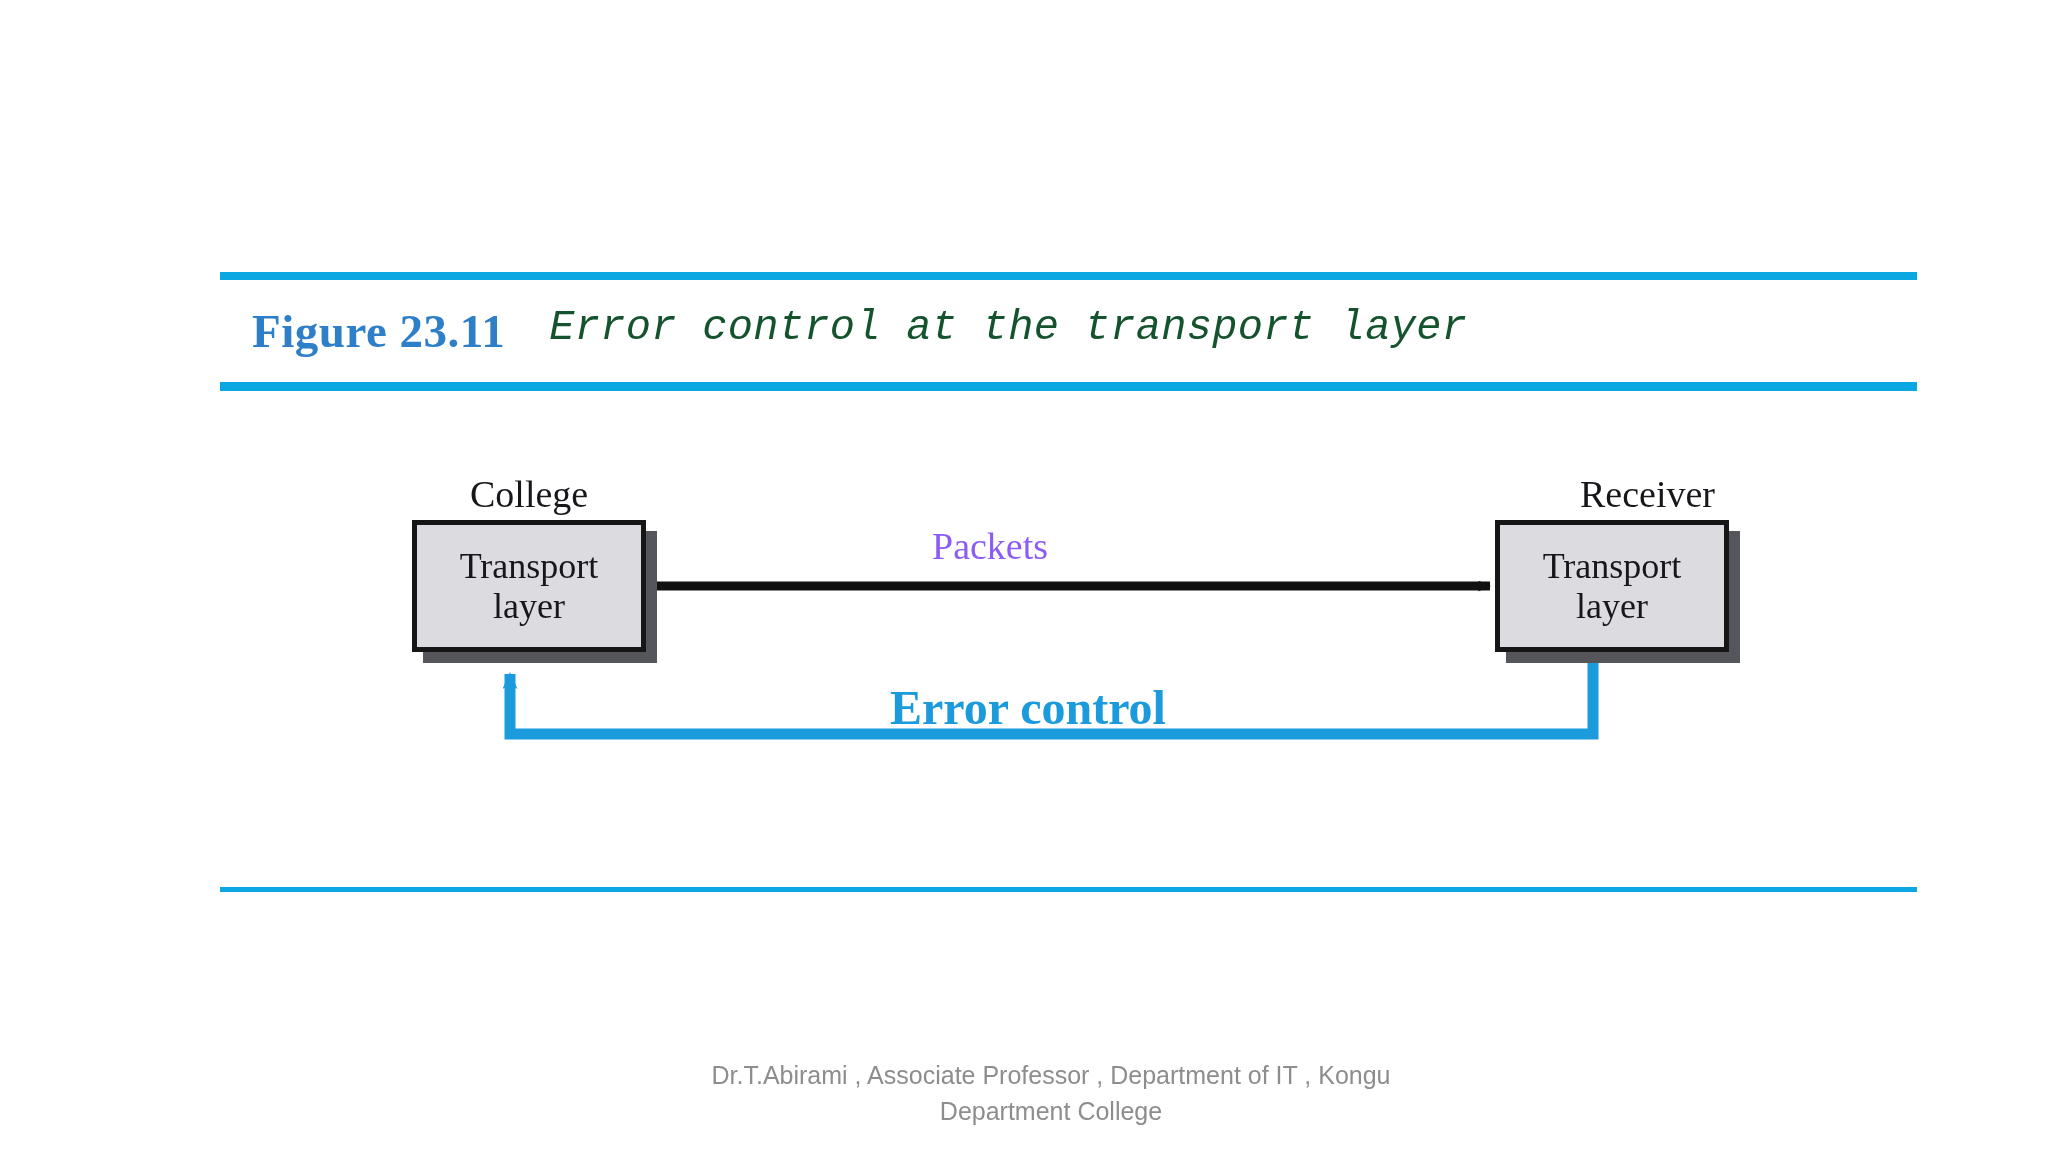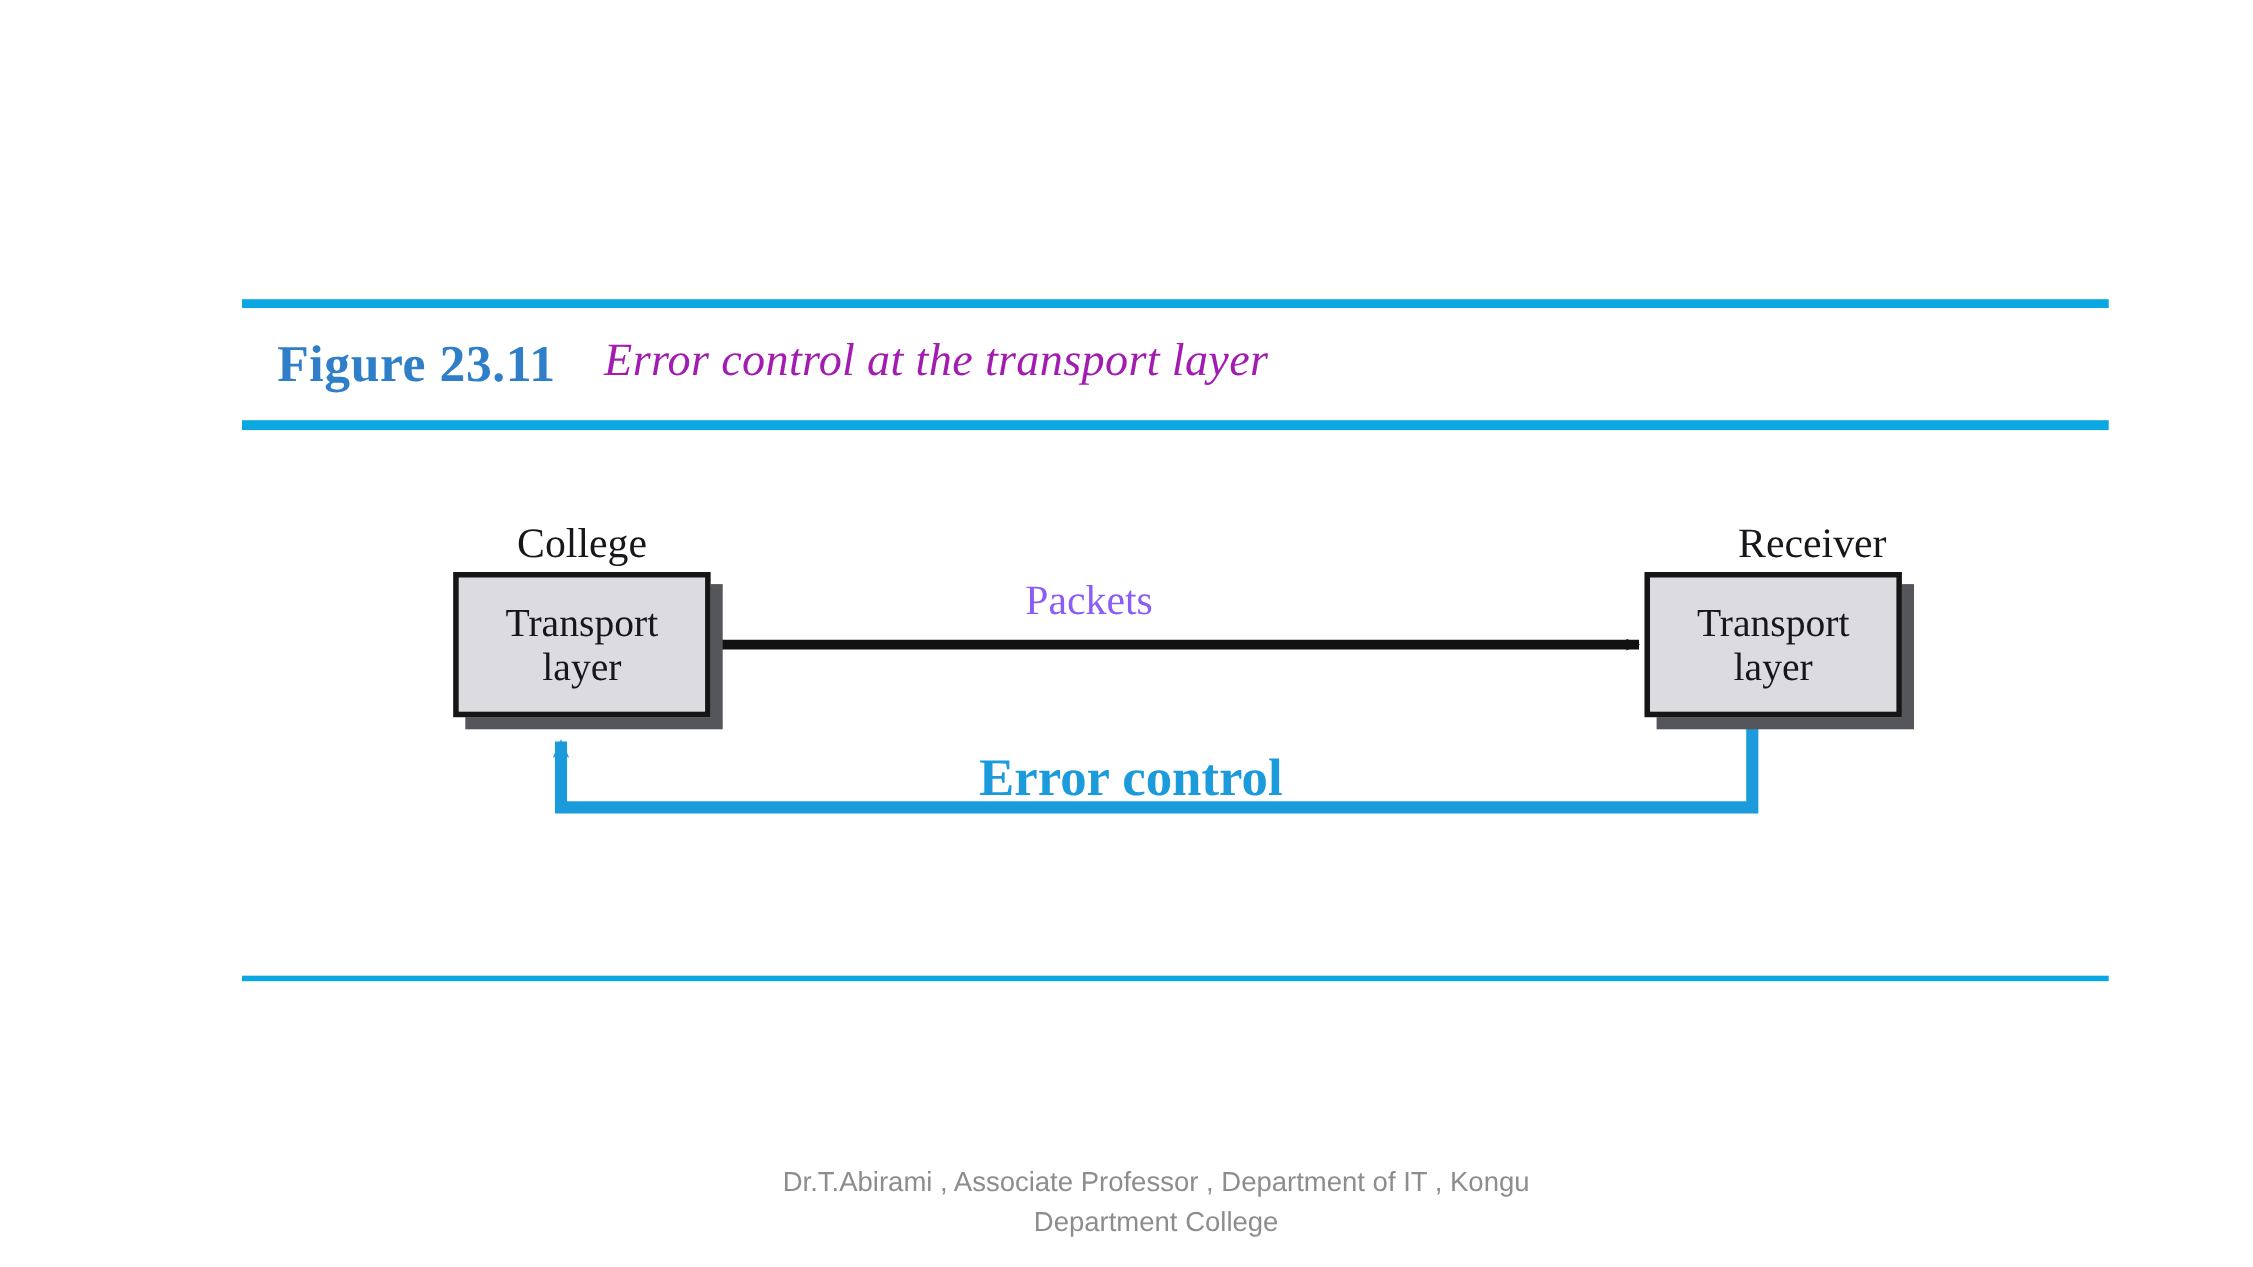--- a/index.html
+++ b/index.html
@@ -45,24 +45,24 @@
     margin-left: 32px;
   }
   #figure-number {
     font-family: "Liberation Serif", serif;
     font-weight: bold;
     font-size: 47px;
     color: #2E7FC8;
     letter-spacing: 0.5px;
   }
   #figure-caption {
-    font-family: Liberation Serif, serif;
+    font-family: Liberation Mono, monospace;
     font-style: italic;
     font-size: 42px;
-    color: #a21caf;
+    color: #14532d;
     margin-left: 44px;
     letter-spacing: 0.3px;
   }
 
   
   #diagram {
     position: absolute;
     left: 0;
     top: 120px;
     width: 1697px;

